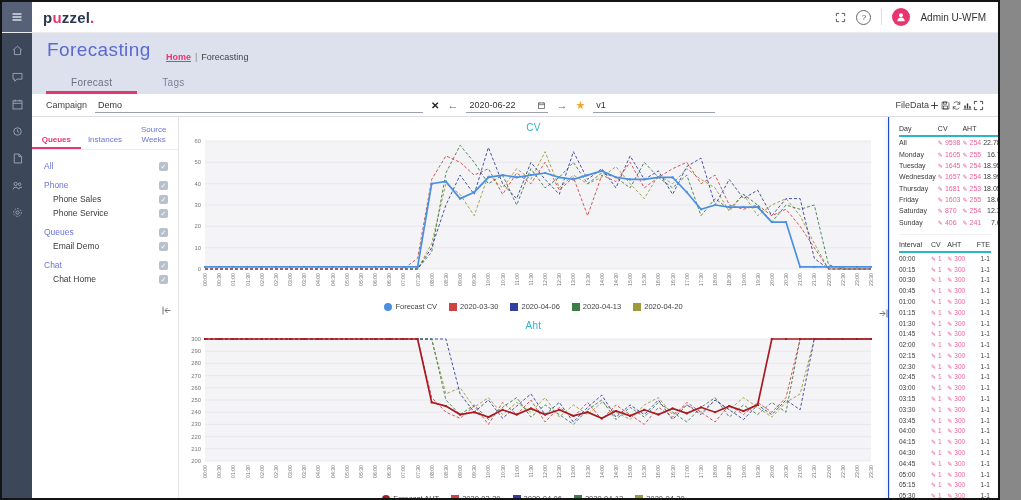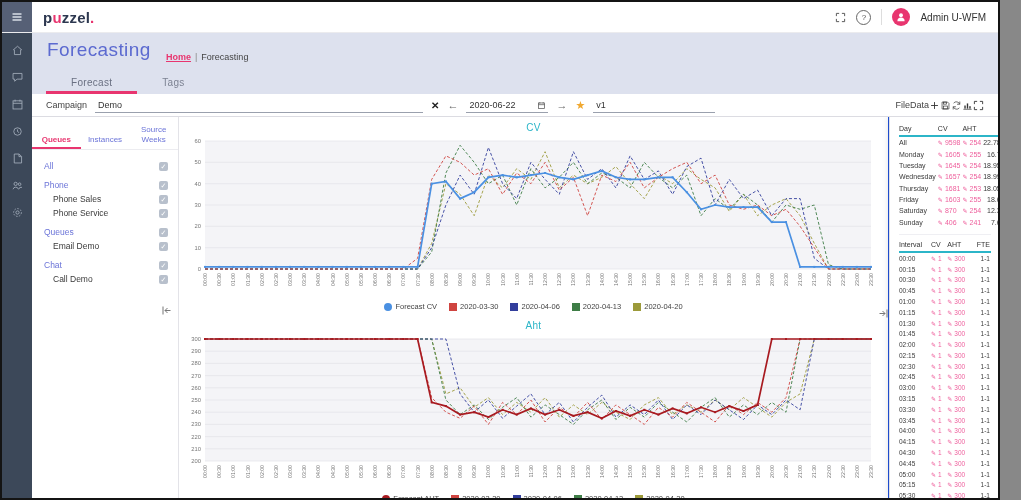--- a/index.html
+++ b/index.html
@@ -257,21 +257,21 @@
         </div>
         <div class="qrow child">
           <span class="qlabel">Email Demo</span>
           <span class="qcheck">✓</span>
         </div>
         <div class="qrow group">
           <span class="qlabel">Chat</span>
           <span class="qcheck">✓</span>
         </div>
         <div class="qrow child">
-          <span class="qlabel">Call Demo</span>
+          <span class="qlabel">Chat Home</span>
           <span class="qcheck">✓</span>
         </div>
       </div>
   </div>
 
   <div class="charts">
     <div class="chart-block">
       <div class="chart-title">CV</div>
       <div id="chart0"><svg width="702" height="160" font-family="Liberation Sans, sans-serif">
             <rect x="26" y="5" width="666" height="128" fill="#f4f4f7"></rect>

